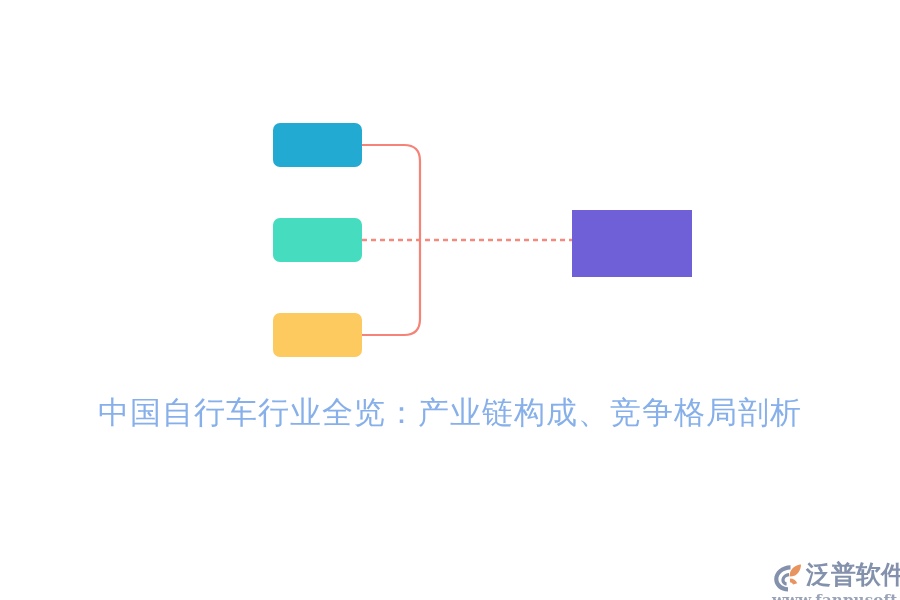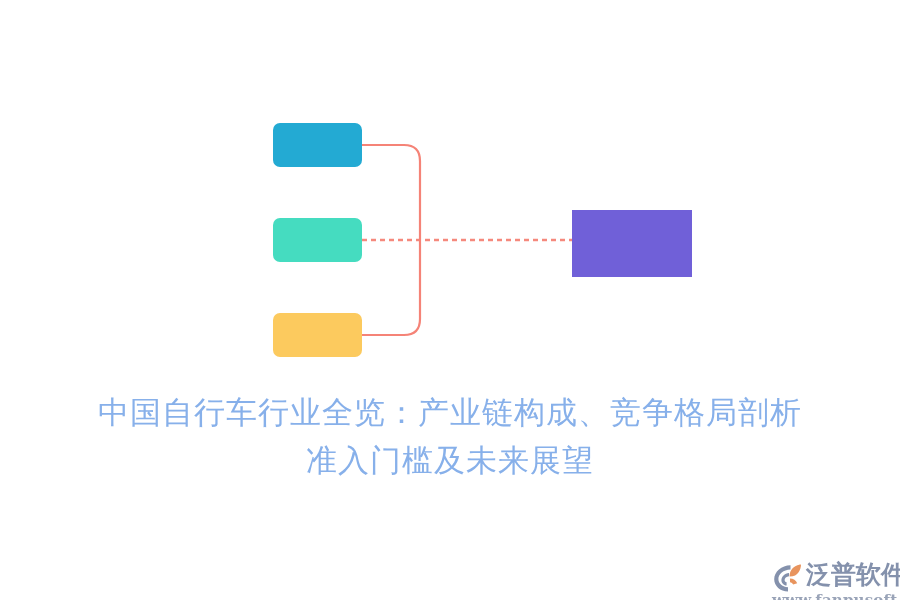--- a/index.html
+++ b/index.html
@@ -132,21 +132,20 @@
 
     <div class="node-box node-left" id="node-teal"></div>
 
     <div class="node-box node-left" id="node-yellow"></div>
 
     <div class="node-box" id="node-purple"></div>
   </div>
 
   <div id="title-block">
     <span class="title-line">中国自行车行业全览：产业链构成、竞争格局剖析</span>
-    <span class="title-line">准入门槛及未来展望</span>
   </div>
 
   <div id="logo">
     <svg id="logo-mark" viewBox="0 0 34 32" xmlns="http://www.w3.org/2000/svg">
 
       <path d="M20.5 3.2 C 11.5 3.2, 4.2 9.8, 4.2 17.2 C 4.2 24.0, 10.2 29.4, 18.0 29.4
                L 18.0 25.2 C 12.6 25.2, 8.4 21.5, 8.4 17.0 C 8.4 12.2, 13.2 7.6, 20.5 7.4 Z" fill="#8491ac"></path>
 
       <path d="M19.0 11.0 C 14.5 11.6, 11.4 14.6, 11.4 18.2 C 11.4 21.0, 13.6 23.2, 16.6 23.6
                L 16.6 20.2 C 15.3 19.8, 14.6 19.0, 14.6 17.9 C 14.6 16.2, 16.4 14.6, 19.0 14.2 Z" fill="#8491ac"></path>

